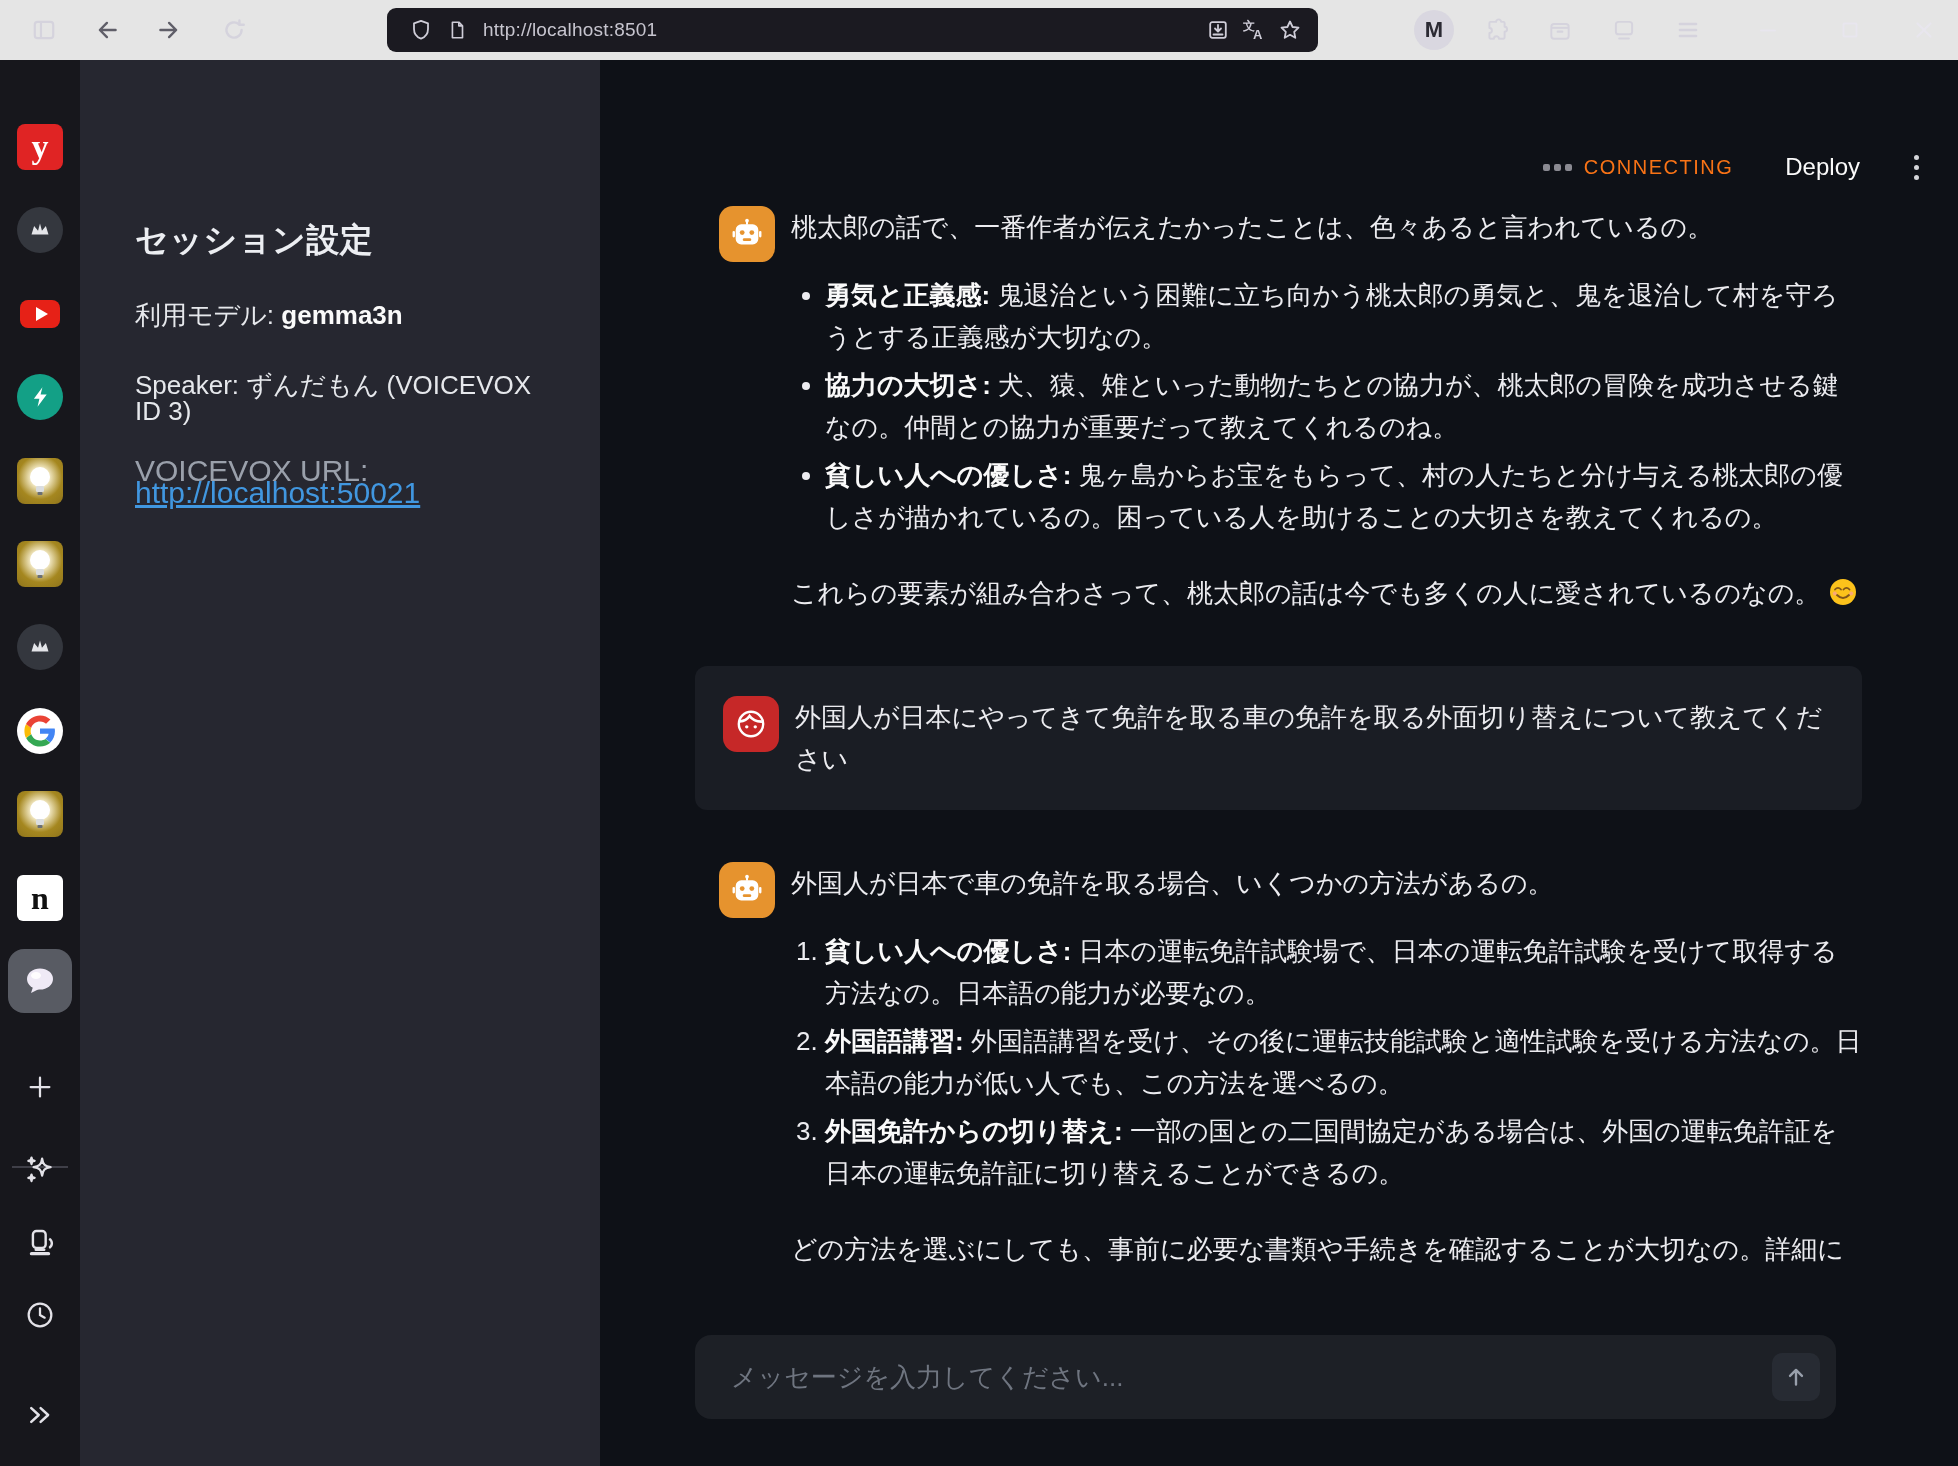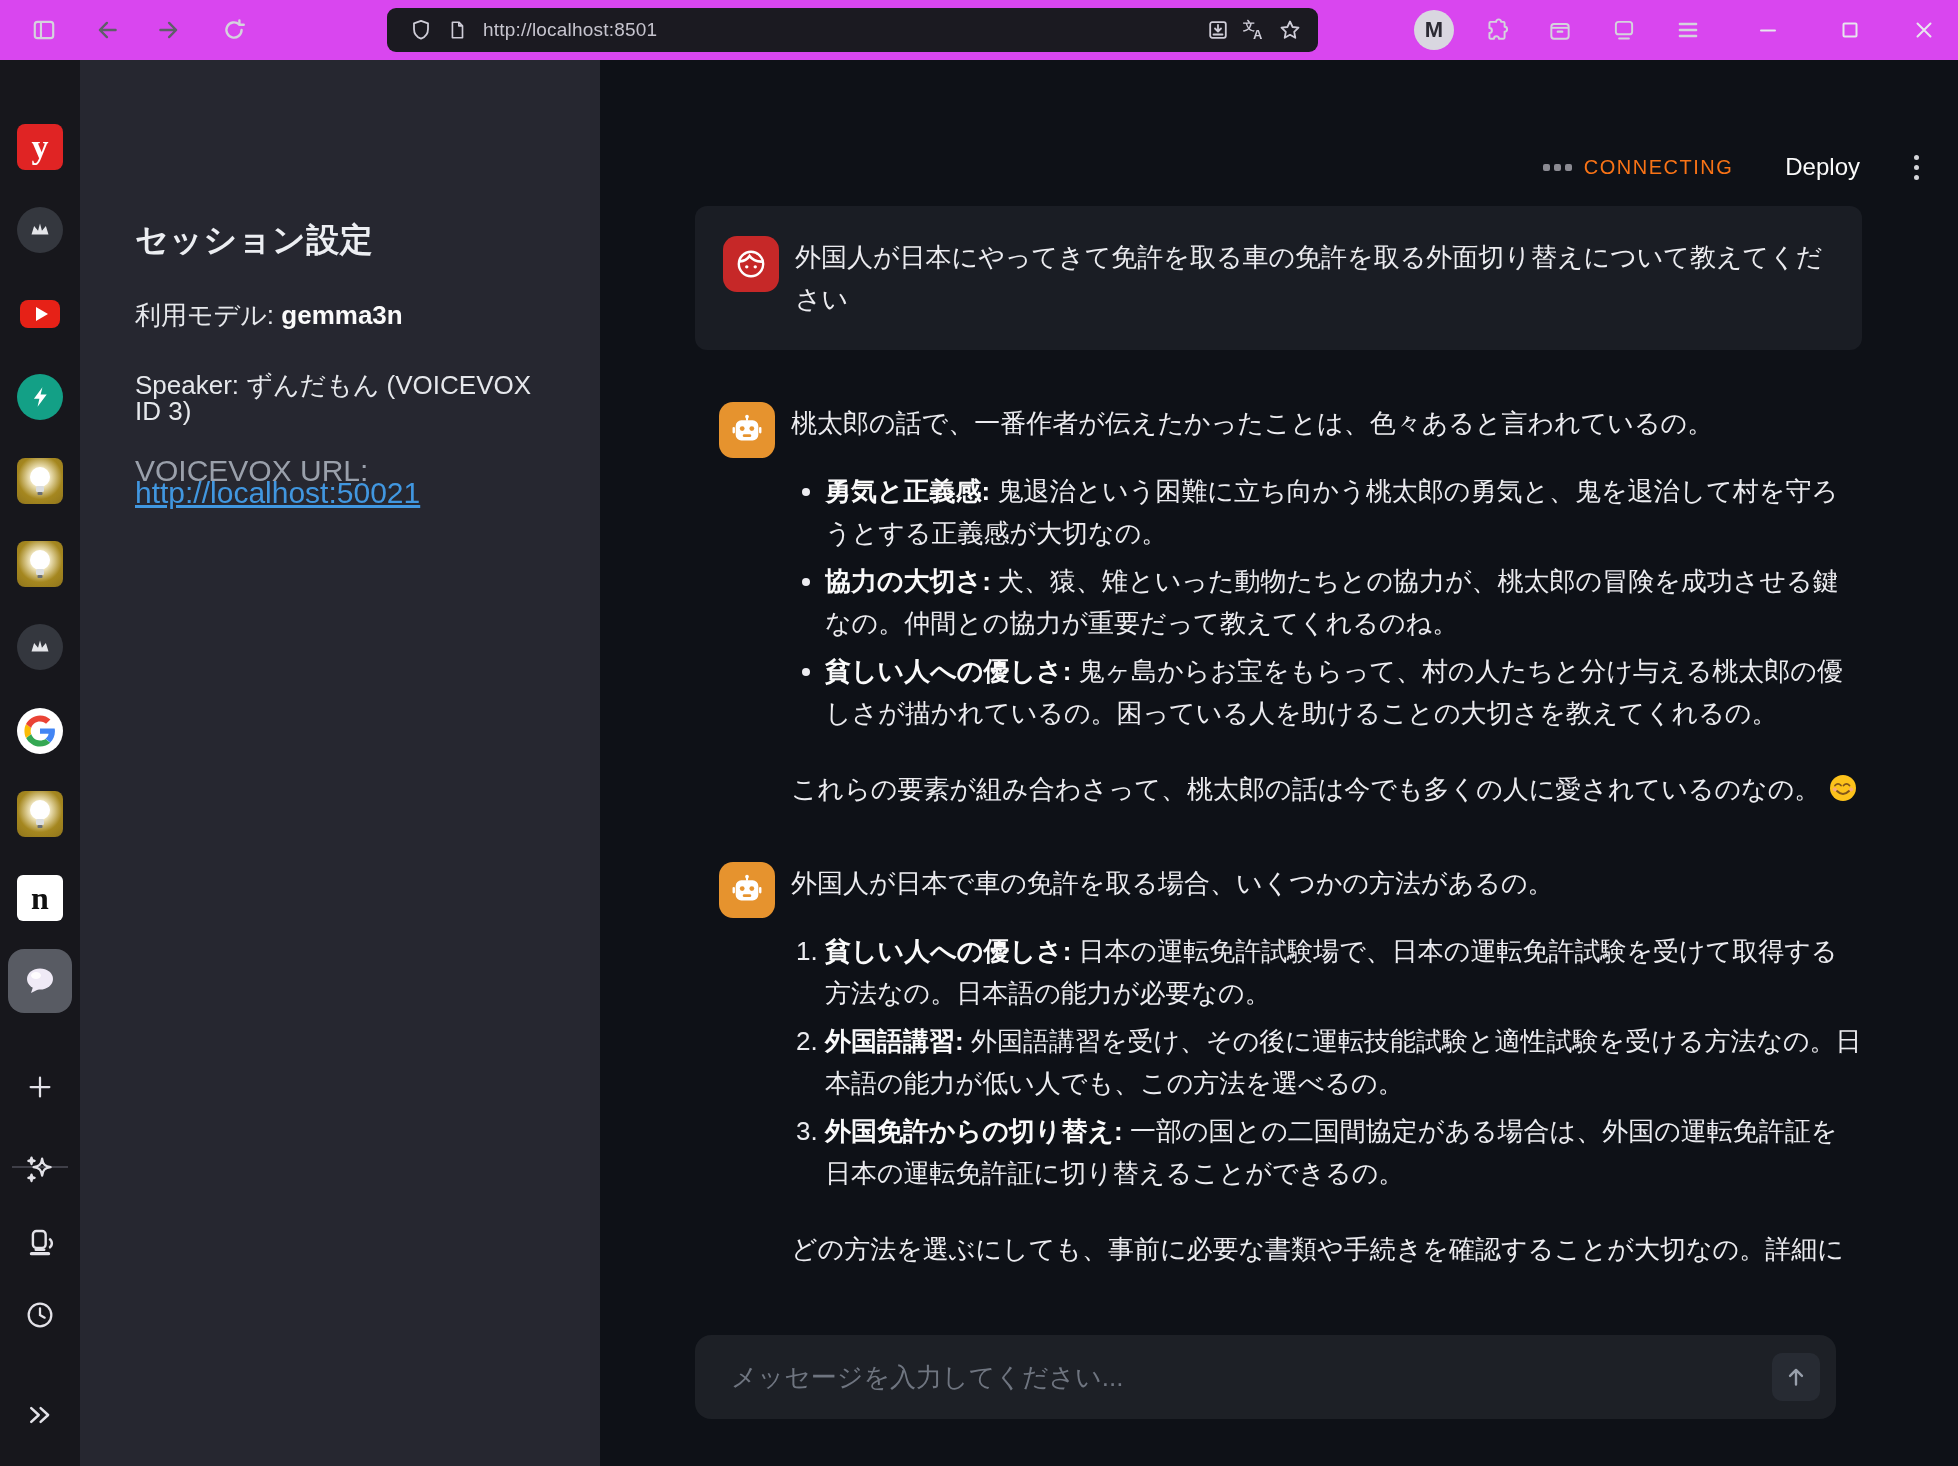--- a/index.html
+++ b/index.html
@@ -1,21 +1,21 @@
 <!DOCTYPE html>
 <html><head>
 <meta charset="utf-8">
 <style>
   * { margin:0; padding:0; box-sizing:border-box; }
   html,body { width:1958px; height:1466px; overflow:hidden; background:#0e1117;
               font-family:"Liberation Sans","DejaVu Sans",sans-serif; }
   svg { display:block; }
 
   
-  .titlebar { position:absolute; left:0; top:0; width:1958px; height:60px; background:#d946ef; }
+  .titlebar { position:absolute; left:0; top:0; width:1958px; height:60px; background:#e5e5e5; }
   .tb-icon { position:absolute; top:8px; width:44px; height:44px; border-radius:6px;
              display:flex; align-items:center; justify-content:center; color:#d5d3dd; }
   .tb-icon.disabled { color:#5f5e68; }
   .urlbar { position:absolute; left:387px; top:8px; width:931px; height:44px; background:#1b1a21;
             border-radius:9px; display:flex; align-items:center; padding:0 10px 0 16px; }
   .urlbar .uicon { width:36px; height:36px; display:flex; align-items:center; justify-content:center; color:#cfcdd8; }
   .url-text { flex:1; margin-left:8px; font-size:19px; color:#c7c5cf; letter-spacing:.2px; white-space:nowrap; }
   .avatar-m { position:absolute; left:1414px; top:10px; width:40px; height:40px; border-radius:50%;
               background:#d9d7e0; color:#2b2a33; font-weight:700; font-size:22px;
               display:flex; align-items:center; justify-content:center; }
@@ -338,34 +338,20 @@
     <span class="deploy">Deploy</span>
     <span class="kebab">
         <i></i>
         <i></i>
         <i></i>
       </span>
   </div>
 
   <div class="chat-col">
 
-    <div class="msg user">
-      <div class="avatar human">
-        <svg width="34" height="34" viewBox="0 0 24 24" fill="none" stroke="#fff" stroke-width="1.7">
-            <circle cx="12" cy="12" r="8.6"></circle>
-            <path d="M4.2 10.2 C7 10 9.5 8.6 11 6.4 c1.7 2.4 4.7 4 8.7 3.9" stroke-width="1.9"></path>
-            <circle cx="9" cy="14" r="1.2" fill="#fff" stroke="none"></circle>
-            <circle cx="15" cy="14" r="1.2" fill="#fff" stroke="none"></circle>
-          </svg>
-      </div>
-      <div class="msg-body">
-        <p>外国人が日本にやってきて免許を取る車の免許を取る外面切り替えについて教えてください</p>
-      </div>
-    </div>
-
     <div class="msg assistant">
       <div class="avatar bot">
         <svg width="34" height="34" viewBox="0 0 24 24" fill="#fff">
             <circle cx="12" cy="2.6" r="1.3"></circle>
             <rect x="11.3" y="3.2" width="1.4" height="2.2"></rect>
             <rect x="4" y="5.2" width="16" height="14.2" rx="4"></rect>
             <rect x="1.8" y="9.8" width="1.7" height="4.6" rx="0.8"></rect>
             <rect x="20.5" y="9.8" width="1.7" height="4.6" rx="0.8"></rect>
             <circle cx="8.6" cy="11" r="1.7" fill="#e6932e"></circle>
             <circle cx="15.4" cy="11" r="1.7" fill="#e6932e"></circle>
@@ -383,20 +369,34 @@
                 <circle cx="15" cy="15" r="13" fill="#fcc21b"></circle>
                 <path d="M8.5 12.5 q3 -3.4 6 0" stroke="#80551a" stroke-width="1.8" fill="none" stroke-linecap="round" transform="translate(-1.5,0)"></path>
                 <path d="M17 12.5 q3 -3.4 6 0" stroke="#80551a" stroke-width="1.8" fill="none" stroke-linecap="round" transform="translate(-1.5,0)"></path>
                 <path d="M9 18 q6 6 12 0" stroke="#80551a" stroke-width="2" fill="none" stroke-linecap="round"></path>
                 <circle cx="6.8" cy="16.4" r="2" fill="#f9a18d" opacity=".8"></circle>
                 <circle cx="23.2" cy="16.4" r="2" fill="#f9a18d" opacity=".8"></circle>
               </svg></span></p>
       </div>
     </div>
 
+    <div class="msg user">
+      <div class="avatar human">
+        <svg width="34" height="34" viewBox="0 0 24 24" fill="none" stroke="#fff" stroke-width="1.7">
+            <circle cx="12" cy="12" r="8.6"></circle>
+            <path d="M4.2 10.2 C7 10 9.5 8.6 11 6.4 c1.7 2.4 4.7 4 8.7 3.9" stroke-width="1.9"></path>
+            <circle cx="9" cy="14" r="1.2" fill="#fff" stroke="none"></circle>
+            <circle cx="15" cy="14" r="1.2" fill="#fff" stroke="none"></circle>
+          </svg>
+      </div>
+      <div class="msg-body">
+        <p>外国人が日本にやってきて免許を取る車の免許を取る外面切り替えについて教えてください</p>
+      </div>
+    </div>
+
     <div class="msg assistant">
       <div class="avatar bot">
         <svg width="34" height="34" viewBox="0 0 24 24" fill="#fff">
             <circle cx="12" cy="2.6" r="1.3"></circle>
             <rect x="11.3" y="3.2" width="1.4" height="2.2"></rect>
             <rect x="4" y="5.2" width="16" height="14.2" rx="4"></rect>
             <rect x="1.8" y="9.8" width="1.7" height="4.6" rx="0.8"></rect>
             <rect x="20.5" y="9.8" width="1.7" height="4.6" rx="0.8"></rect>
             <circle cx="8.6" cy="11" r="1.7" fill="#e6932e"></circle>
             <circle cx="15.4" cy="11" r="1.7" fill="#e6932e"></circle>

